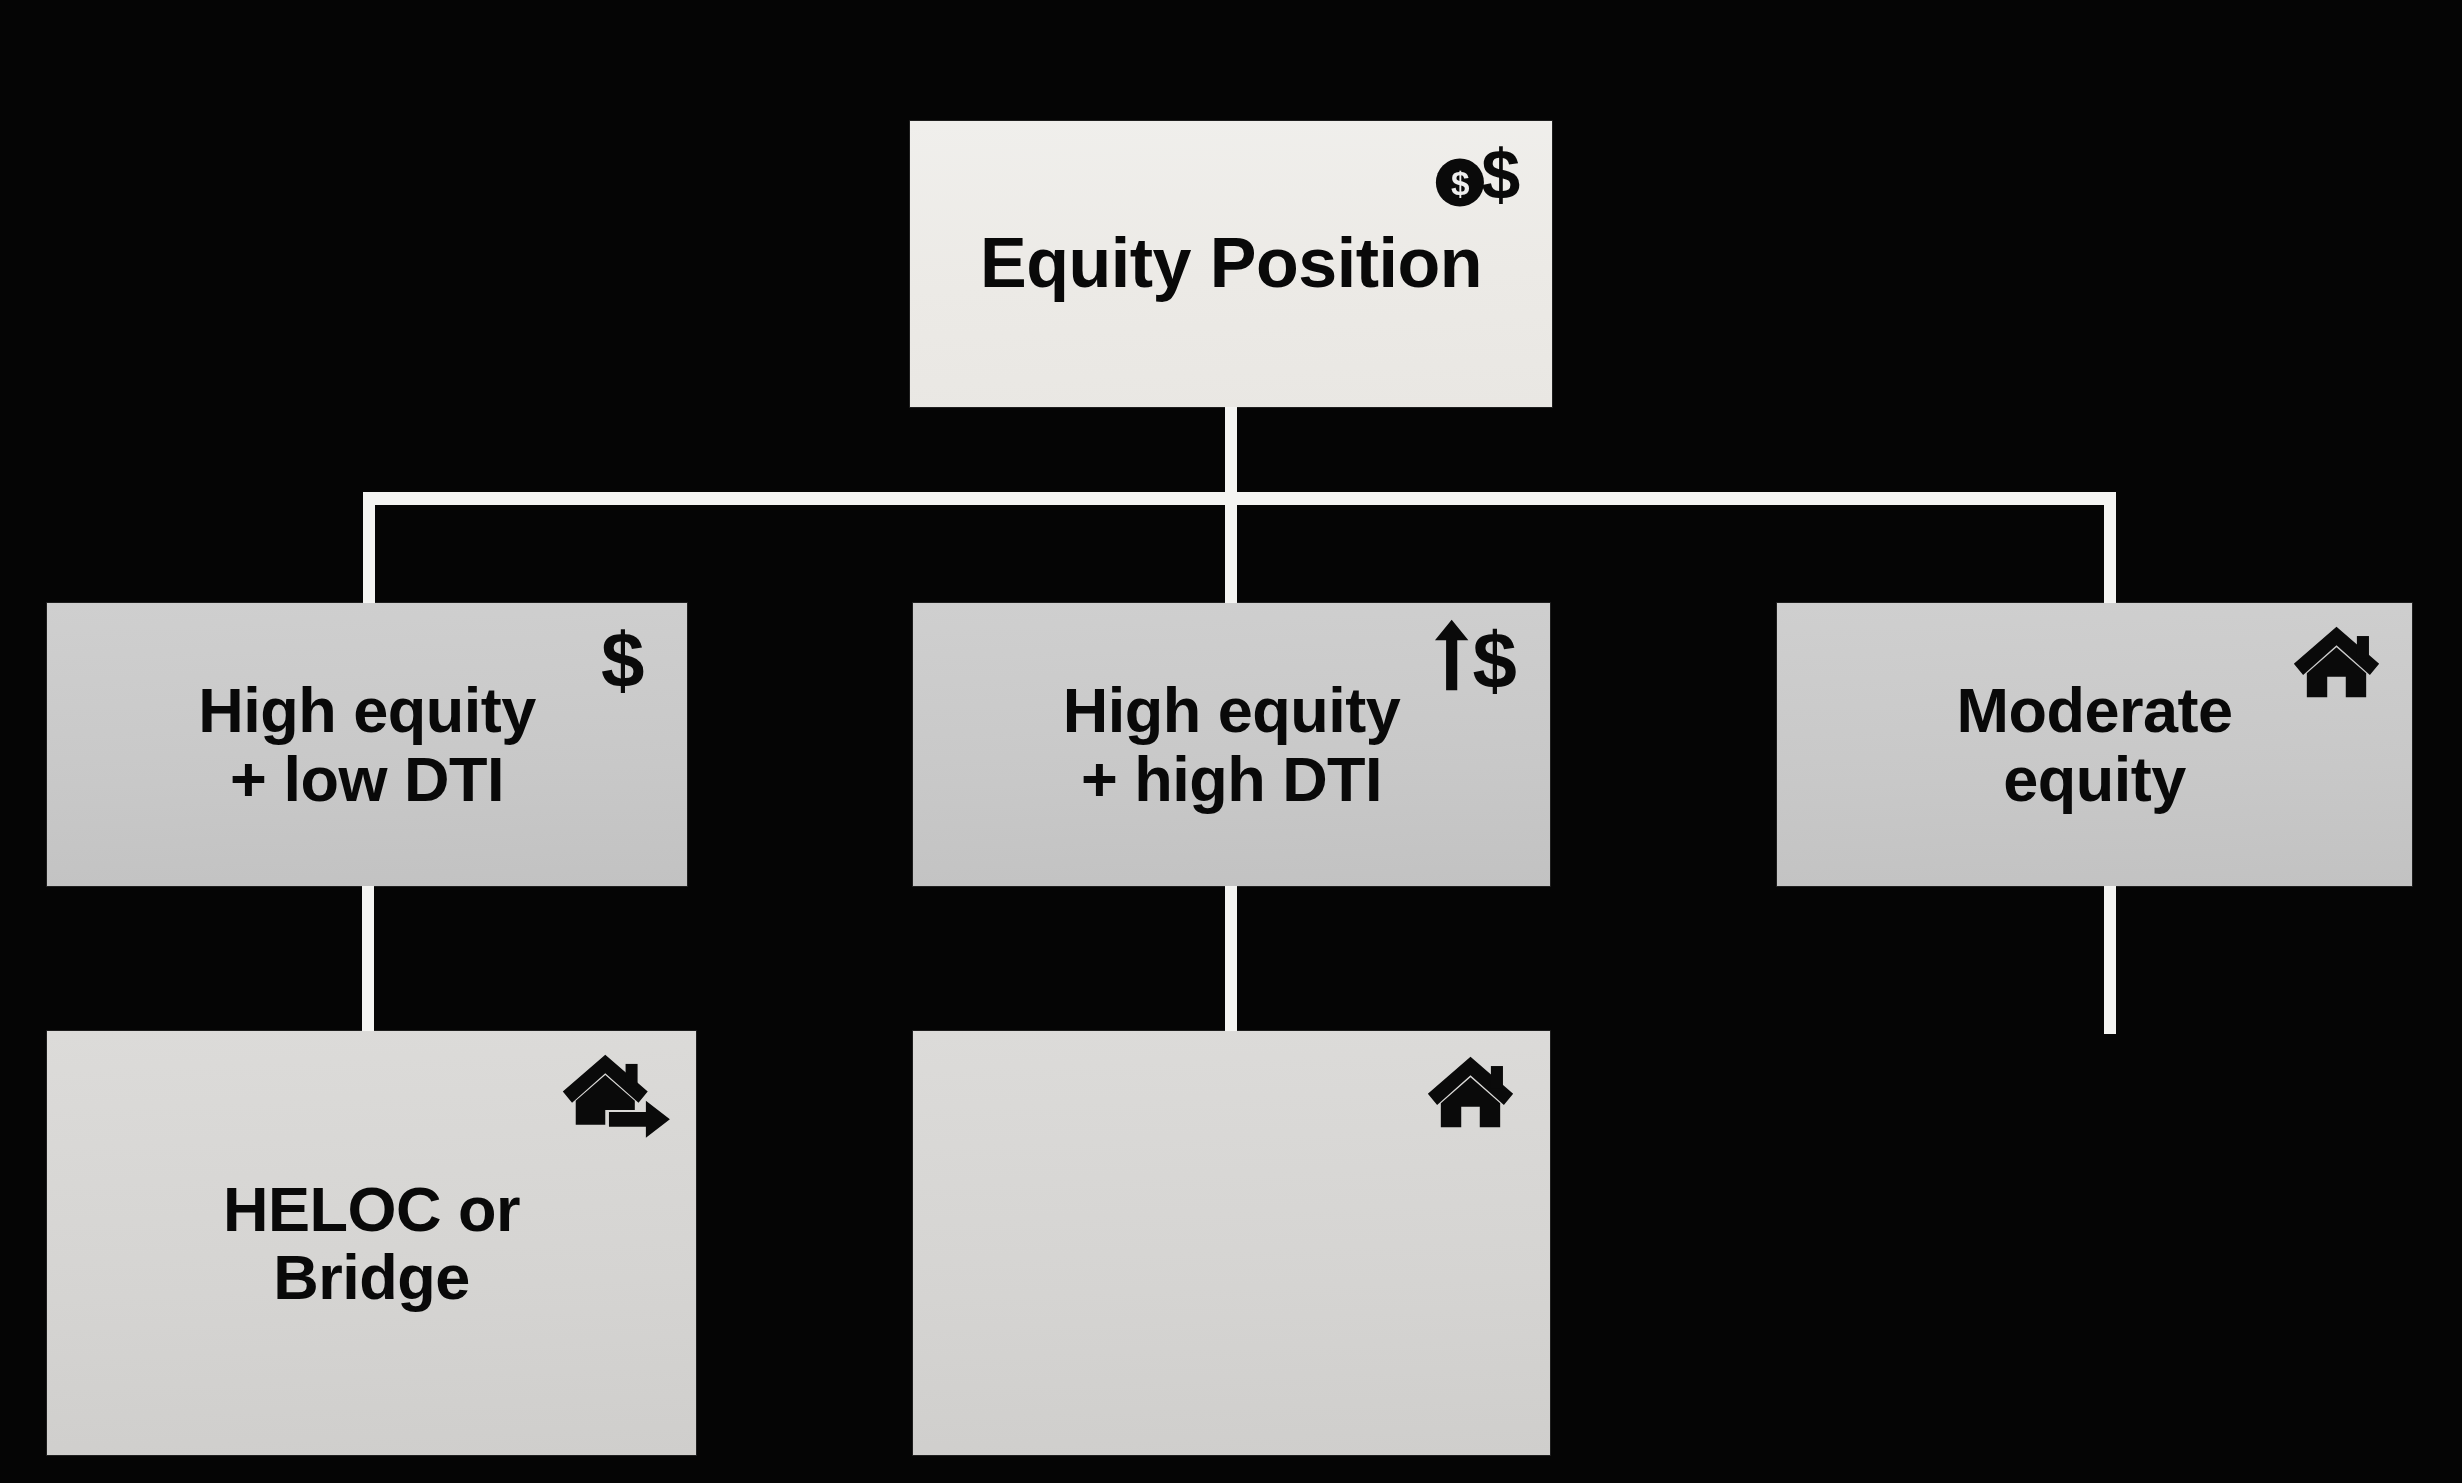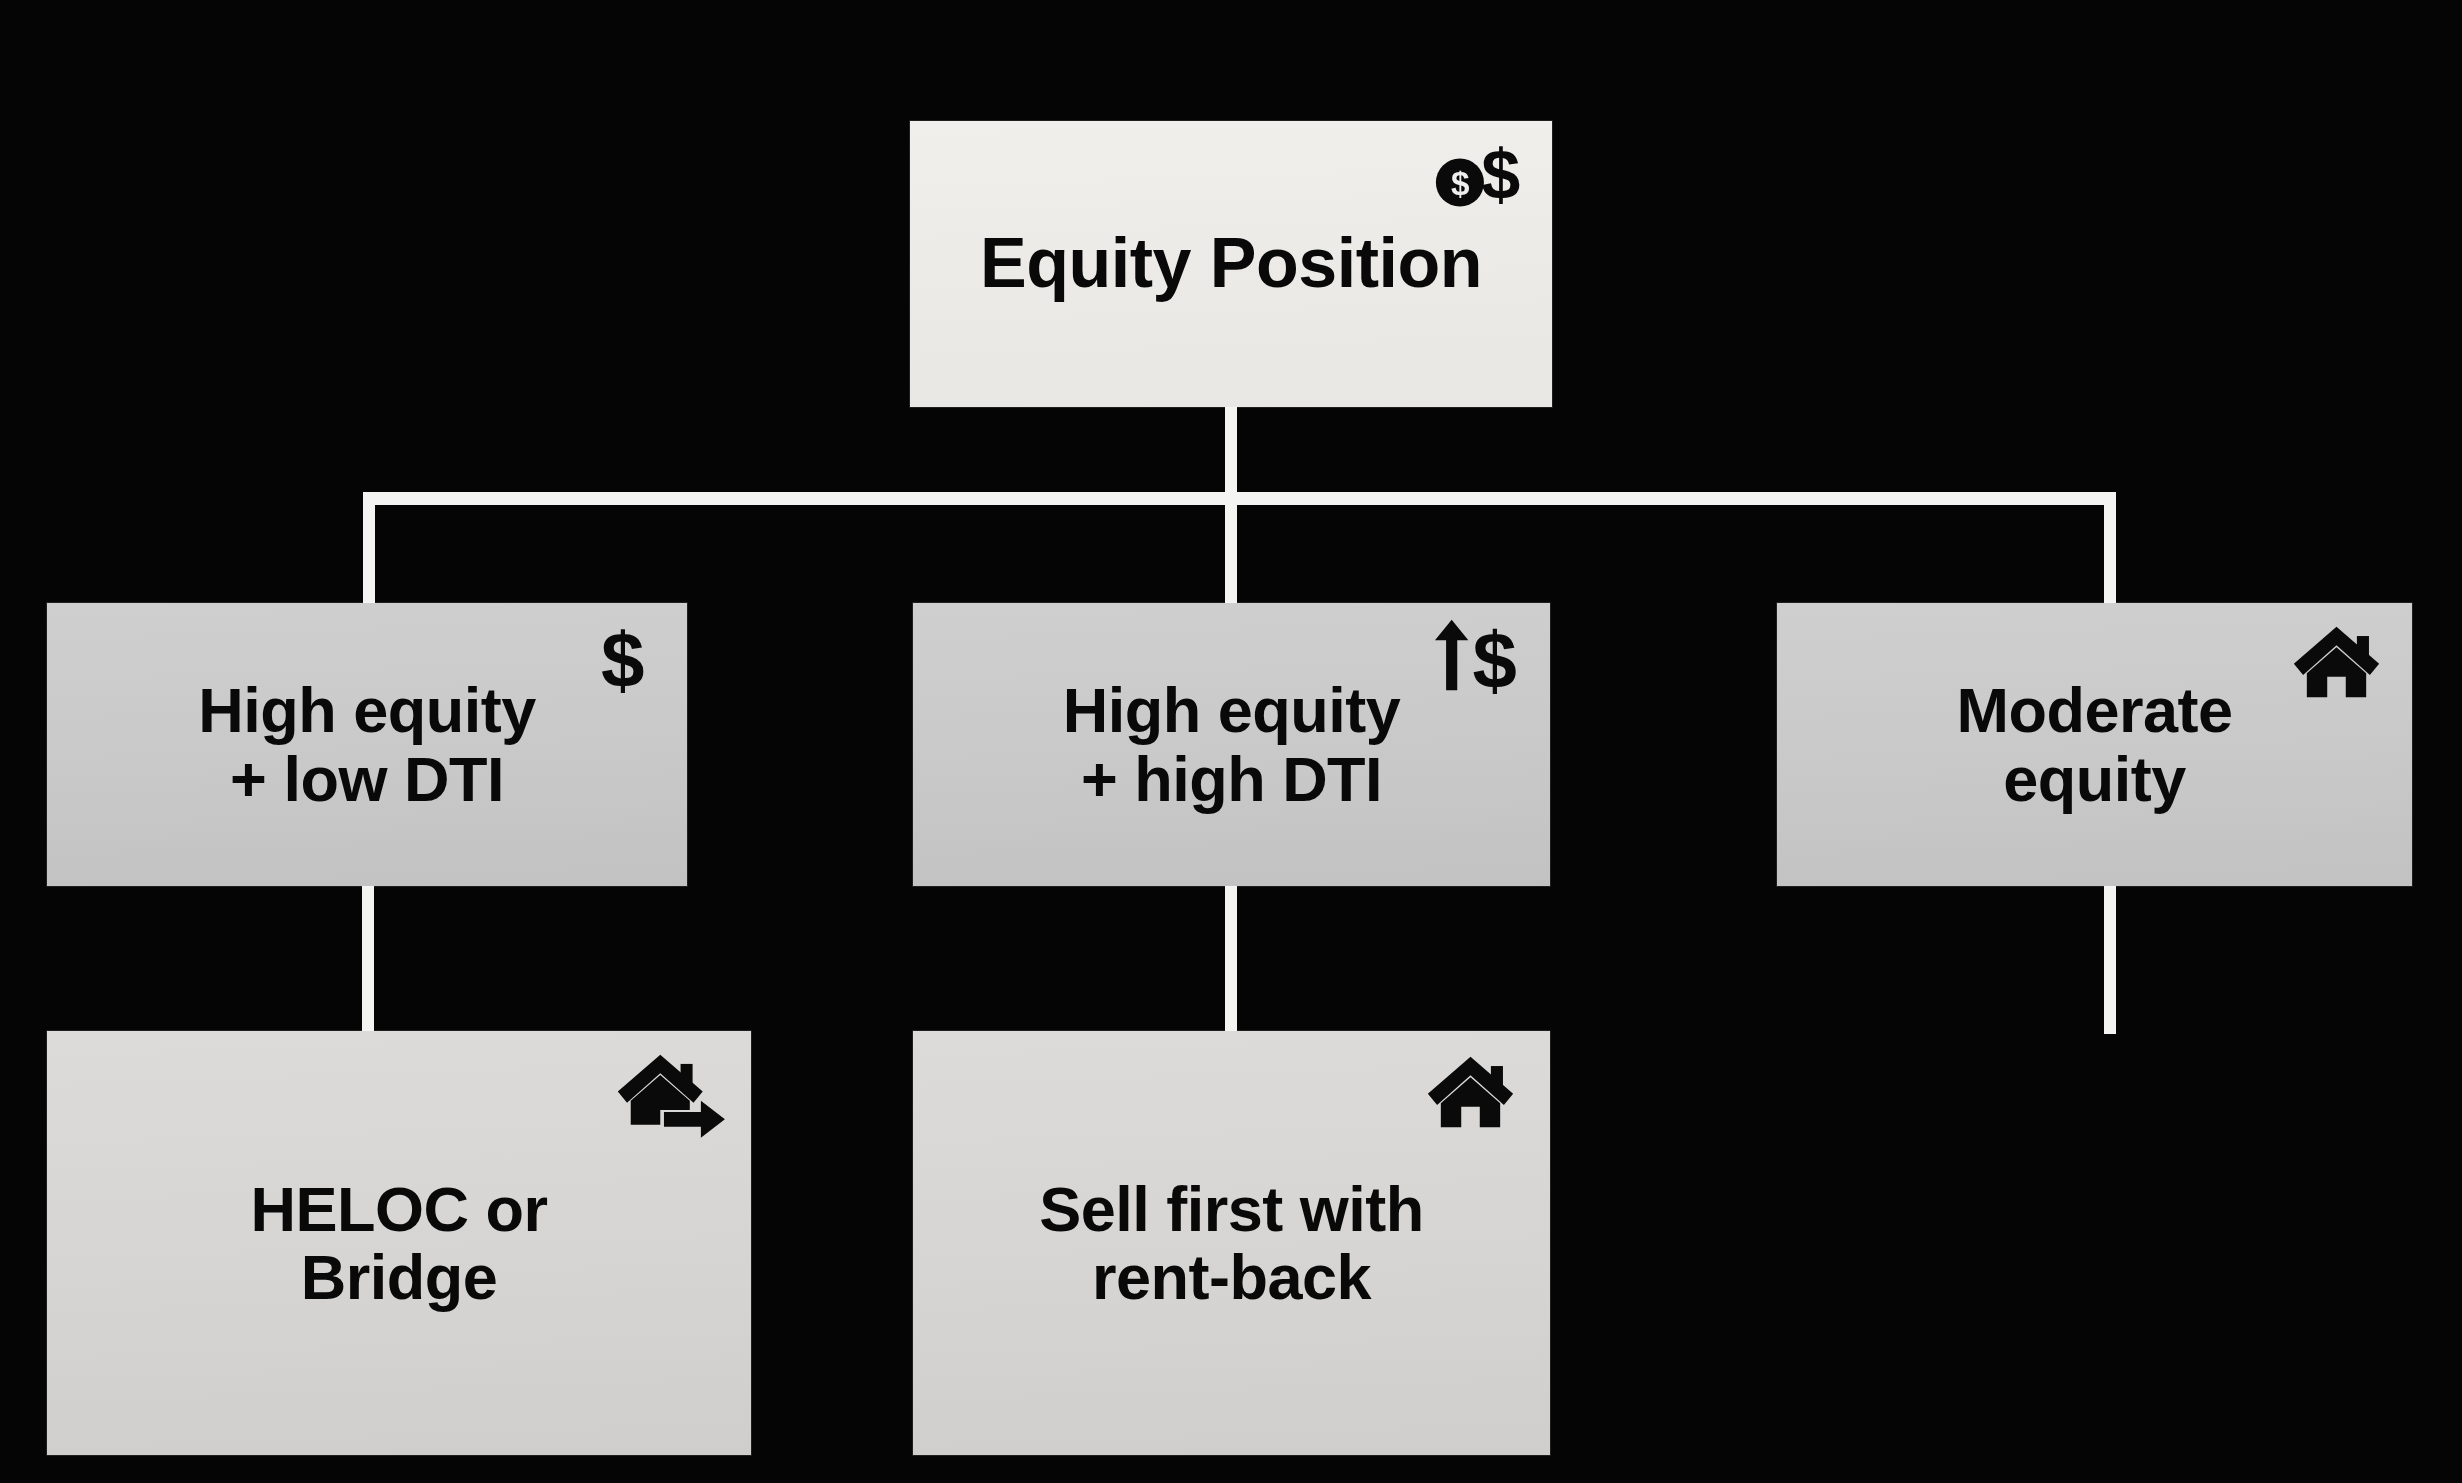--- a/index.html
+++ b/index.html
@@ -136,40 +136,38 @@
       <svg width="89" height="78" viewBox="0 0 96 84" fill="none">
         <path d="M48 4 L94 44 L84 56 L48 24 L12 56 L2 44 Z" fill="#0a0a0a"></path>
         <path d="M48 26 L80 54 L80 80 L58 80 L58 58 L38 58 L38 80 L16 80 L16 54 Z" fill="#0a0a0a"></path>
         <rect x="70" y="14" width="13" height="24" fill="#0a0a0a"></rect>
       </svg>
     </span>
     <span class="label">Moderate
 equity</span>
   </div>
 
-  <div class="node tier3" style="left:47px; top:1031px; width:704px; height:424px;">
+  <div class="node tier3" style="left:47px; top:1031px; width:649px; height:424px;">
     <span class="icon" style="right:24px; top:20.4px; width:115px; height:96px;">
       <svg width="115" height="96" viewBox="0 0 124 104" fill="none">
         <path d="M52 4 L98 44 L88 56 L52 24 L16 56 L6 44 Z" fill="#0a0a0a"></path>
         <path d="M52 26 L84 54 L84 64 L52 64 L52 80 L20 80 L20 54 Z" fill="#0a0a0a"></path>
         <rect x="74" y="14" width="13" height="24" fill="#0a0a0a"></rect>
         <path d="M56 66 L96 66 L96 54 L122 74 L96 94 L96 82 L56 82 Z" fill="#0a0a0a"></path>
       </svg>
     </span>
     <span class="label">HELOC or
 Bridge</span>
   </div>
 
   <div class="node tier3" style="left:913px; top:1031px; width:637px; height:424px;">
     <span class="icon" style="right:35px; top:22px; width:89px; height:78px;">
       <svg width="89" height="78" viewBox="0 0 96 84" fill="none">
         <path d="M48 4 L94 44 L84 56 L48 24 L12 56 L2 44 Z" fill="#0a0a0a"></path>
         <path d="M48 26 L80 54 L80 80 L58 80 L58 58 L38 58 L38 80 L16 80 L16 54 Z" fill="#0a0a0a"></path>
         <rect x="70" y="14" width="13" height="24" fill="#0a0a0a"></rect>
       </svg>
     </span>
-    <span class="label">Sell first with
-rent-back</span>
   </div>
 
 
 </div>
 
 
 </body></html>

